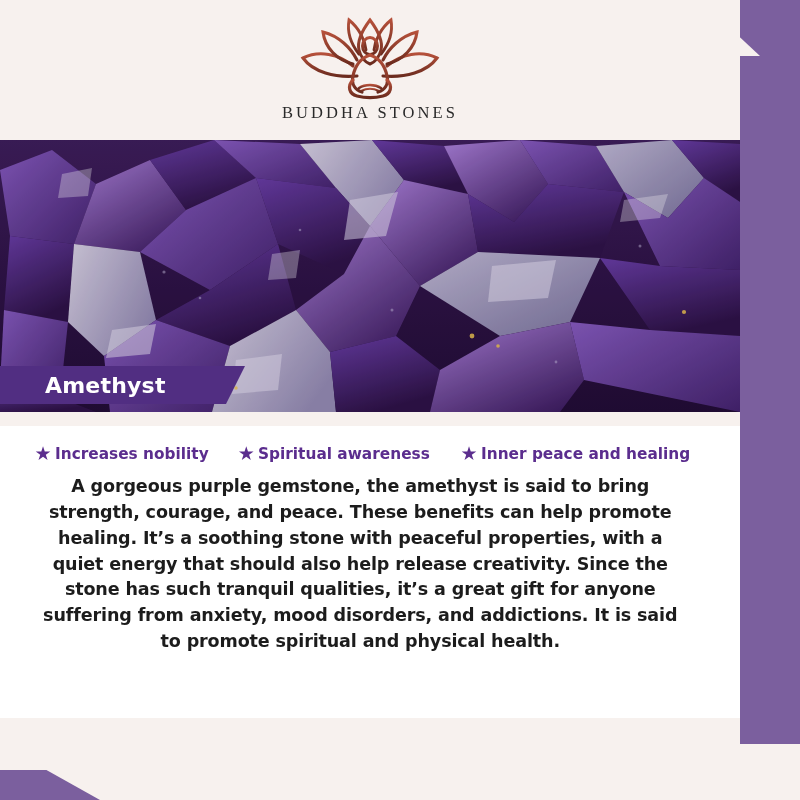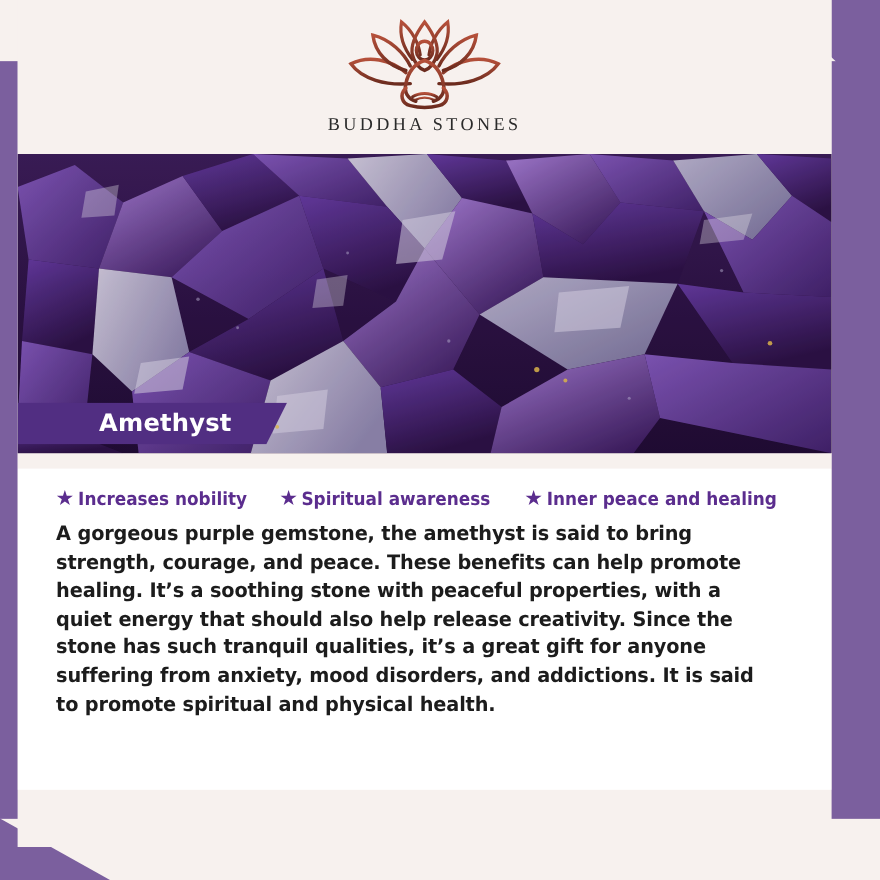--- a/index.html
+++ b/index.html
@@ -35,25 +35,26 @@
     bottom: 0; left: 0;
     width: 800px; height: 56px;
     background: #F7F1EE;
     clip-path: polygon(0 0, 800px 0, 800px 56px, 100px 56px);
   }
 
   
   .card {
     position: absolute;
     top: 0;
-    left: 16px;
+    left: 0;
     width: 740px;
     height: 770px;
     background: #F7F1EE;
     overflow: hidden;
+    text-align: center;
   }
 
   
   .header {
     position: relative;
     height: 140px;
     background: #F7F1EE;
     display: flex;
     flex-direction: column;
     align-items: center;
@@ -115,21 +116,21 @@
     clip-path: polygon(0 0, 245px 0, 226px 38px, 0 38px);
     display: flex;
     align-items: center;
   }
   .name-banner-text {
     color: #FFFFFF;
     font-family: "DejaVu Sans", sans-serif;
     font-weight: bold;
     font-size: 22px;
     letter-spacing: 0.2px;
-    margin-left: 74px;
+    margin-left: 45px;
     white-space: nowrap;
   }
 
   
   .strip { height: 14px; background: #F7F1EE; }
 
   
   .body-panel {
     background: #FFFFFF;
     padding: 16px 8px 0 8px;

